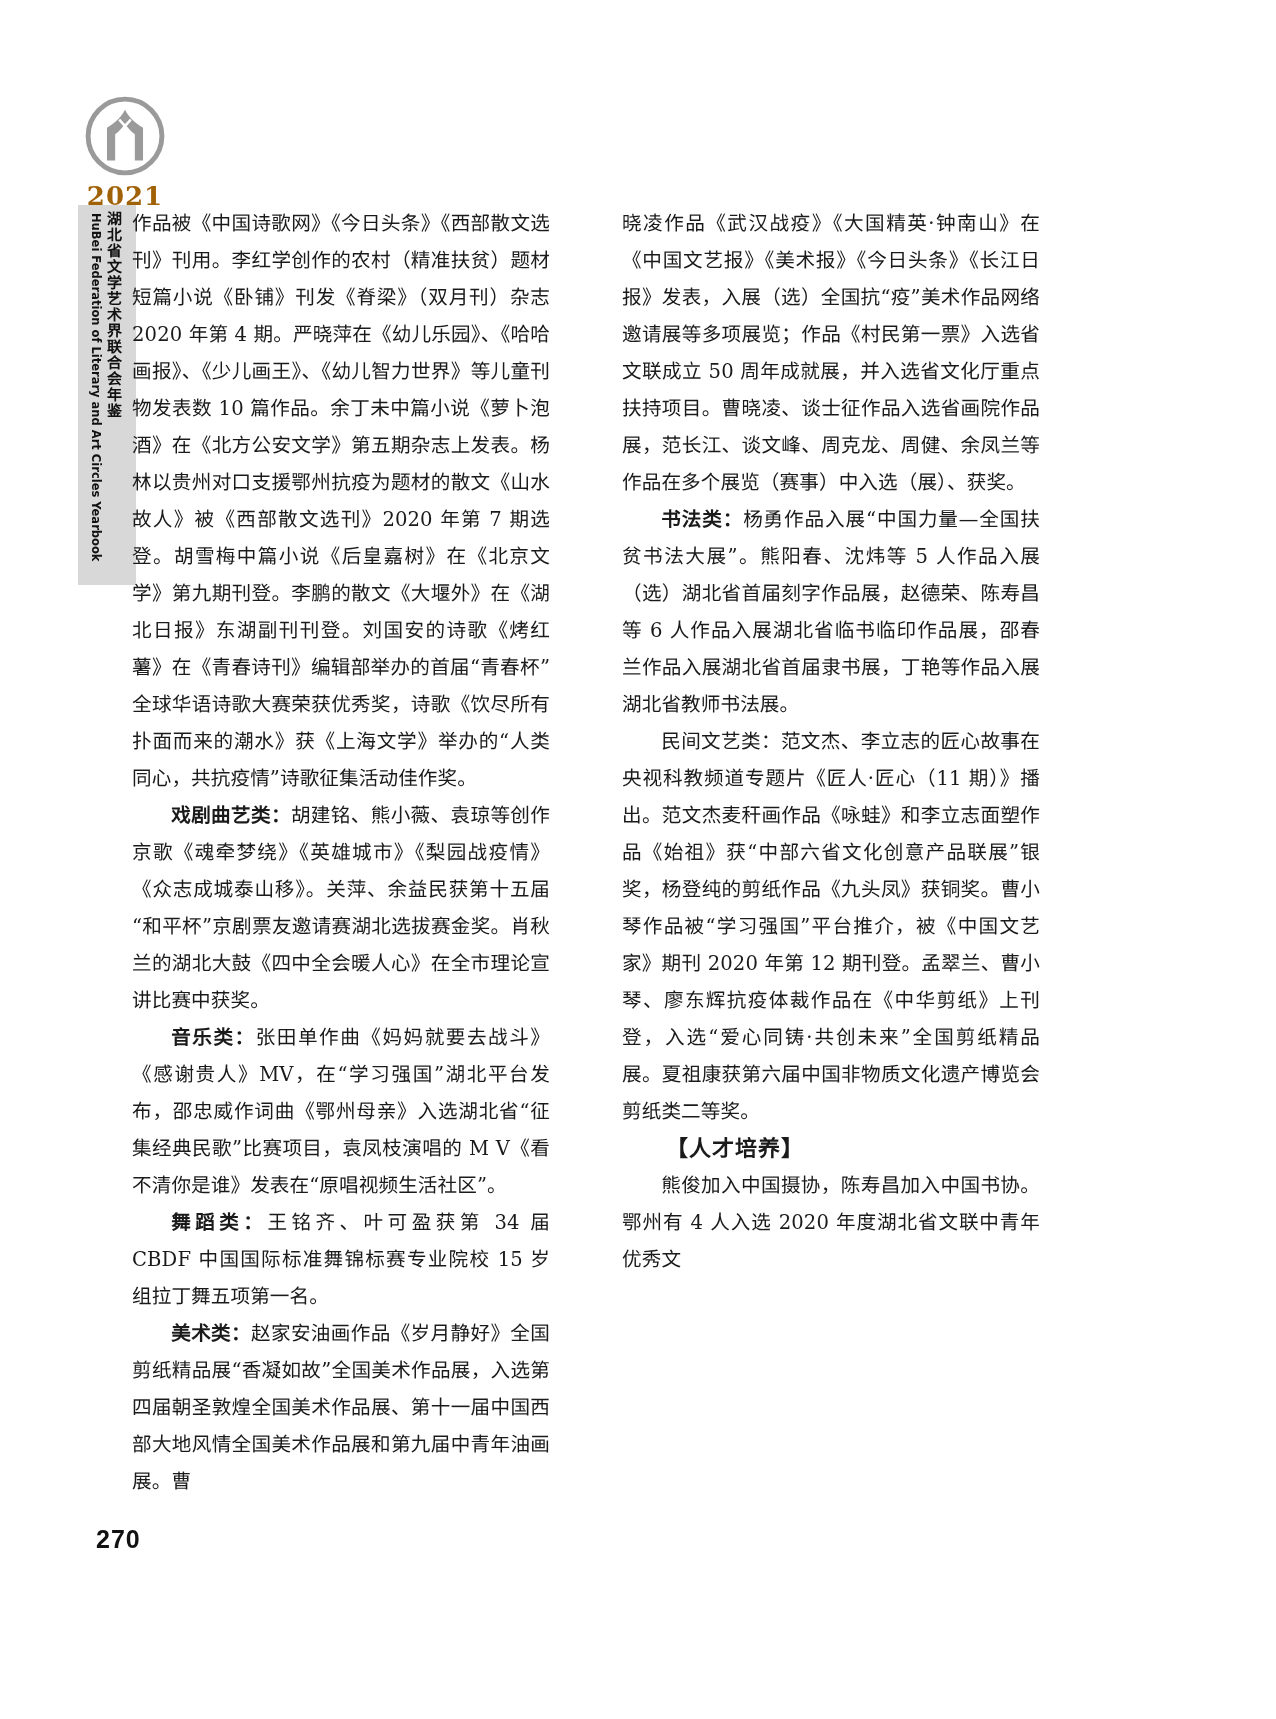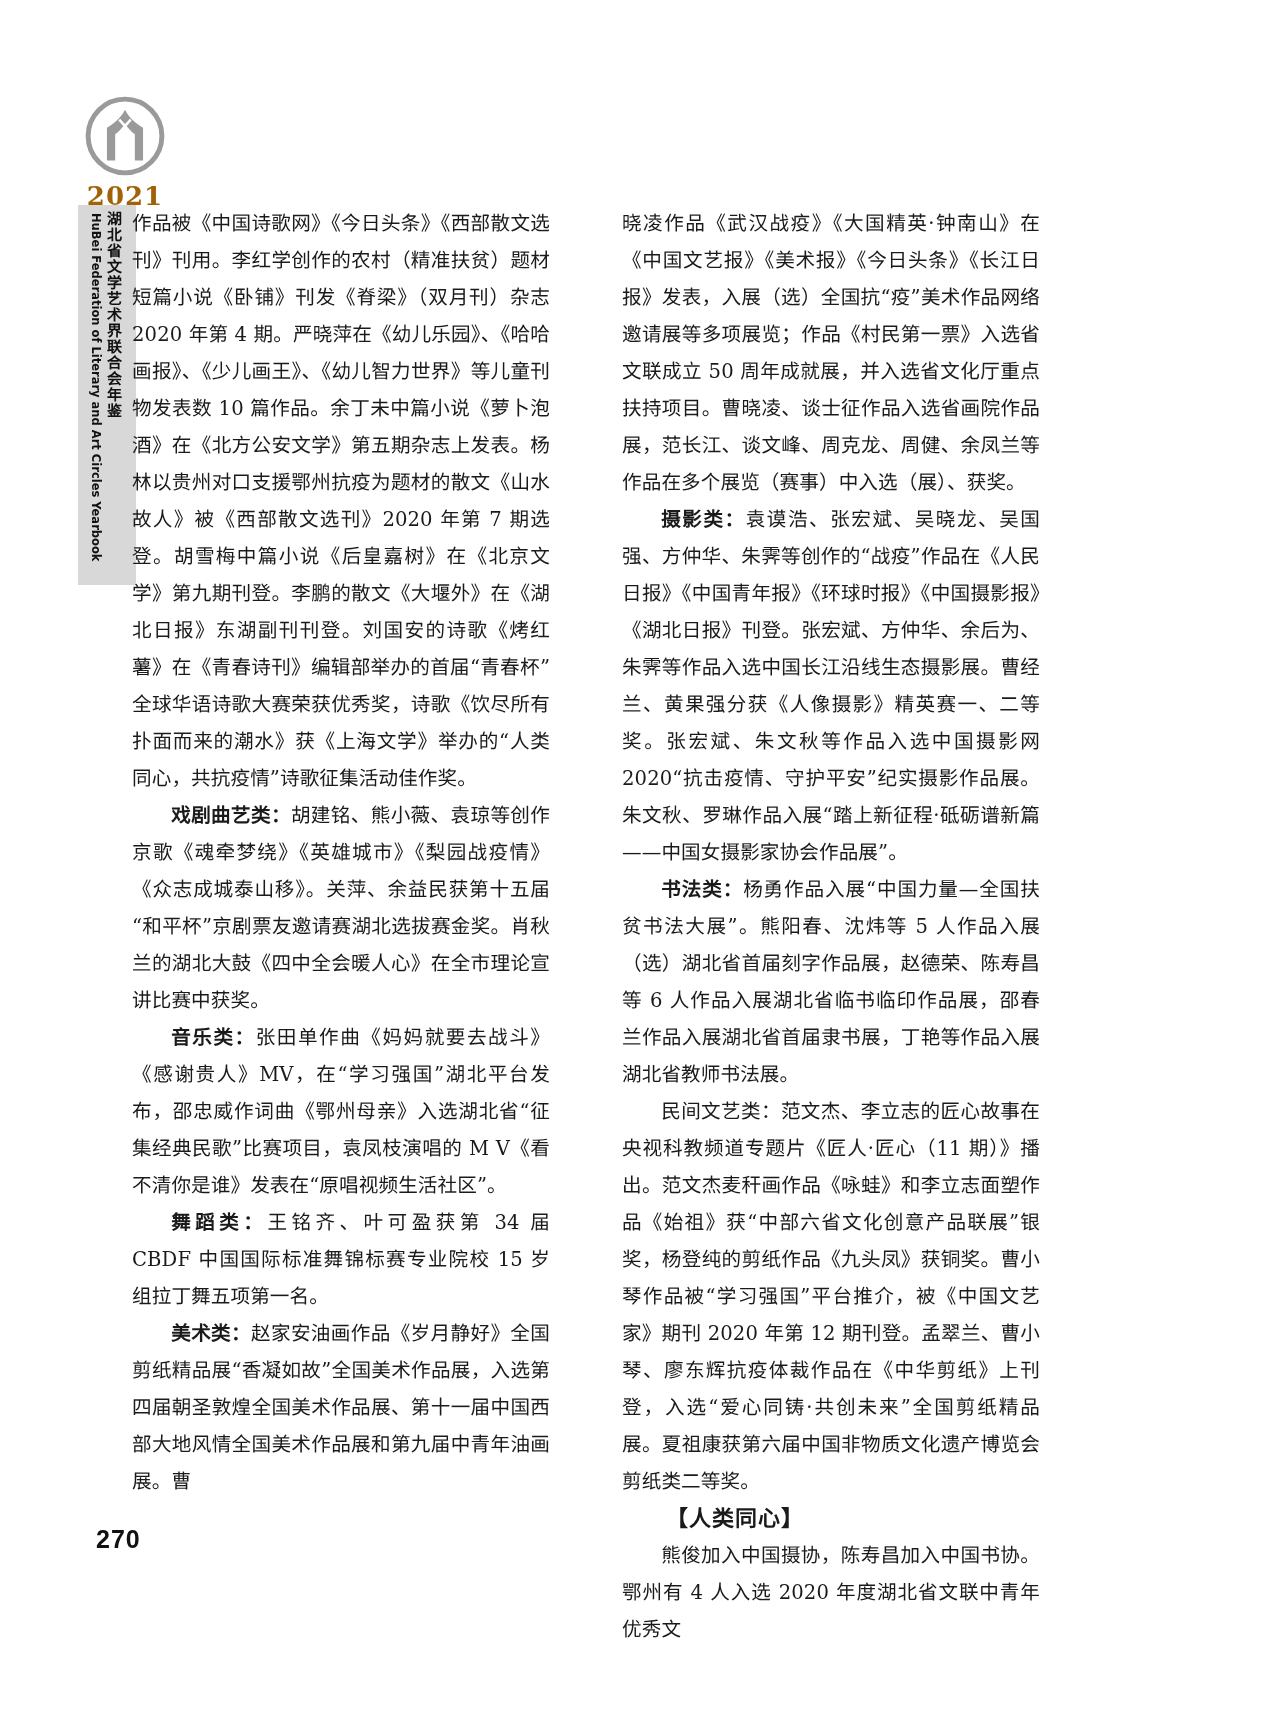--- a/index.html
+++ b/index.html
@@ -173,33 +173,30 @@
     </p>
 
   </div>
 
   <div class="col col-right">
 
     <p class="cont">
       <span>晓凌作品《武汉战疫》《大国精英·钟南山》在《中国文艺报》《美术报》《今日头条》《长江日报》发表，入展（选）全国抗“疫”美术作品网络邀请展等多项展览；作品《村民第一票》入选省文联成立 50 周年成就展，并入选省文化厅重点扶持项目。曹晓凌、谈士征作品入选省画院作品展，范长江、谈文峰、周克龙、周健、余凤兰等作品在多个展览（赛事）中入选（展）、获奖。</span>
     </p>
 
-    <p>
-      <span class="lead">摄影类：</span><span>袁谟浩、张宏斌、吴晓龙、吴国强、方仲华、朱霁等创作的“战疫”作品在《人民日报》《中国青年报》《环球时报》《中国摄影报》《湖北日报》刊登。张宏斌、方仲华、余后为、朱霁等作品入选中国长江沿线生态摄影展。曹经兰、黄果强分获《人像摄影》精英赛一、二等奖。张宏斌、朱文秋等作品入选中国摄影网 2020“抗击疫情、守护平安”纪实摄影作品展。朱文秋、罗琳作品入展“踏上新征程·砥砺谱新篇——中国女摄影家协会作品展”。</span>
-    </p>
 
     <p>
       <span class="lead">书法类：</span><span>杨勇作品入展“中国力量—全国扶贫书法大展”。熊阳春、沈炜等 5 人作品入展（选）湖北省首届刻字作品展，赵德荣、陈寿昌等 6 人作品入展湖北省临书临印作品展，邵春兰作品入展湖北省首届隶书展，丁艳等作品入展湖北省教师书法展。</span>
     </p>
 
     <p>
       <span>民间文艺类：范文杰、李立志的匠心故事在央视科教频道专题片《匠人·匠心（11 期）》播出。范文杰麦秆画作品《咏蛙》和李立志面塑作品《始祖》获“中部六省文化创意产品联展”银奖，杨登纯的剪纸作品《九头凤》获铜奖。曹小琴作品被“学习强国”平台推介，被《中国文艺家》期刊 2020 年第 12 期刊登。孟翠兰、曹小琴、廖东辉抗疫体裁作品在《中华剪纸》上刊登，入选“爱心同铸·共创未来”全国剪纸精品展。夏祖康获第六届中国非物质文化遗产博览会剪纸类二等奖。</span>
     </p>
 
-    <p class="sect-head">【人类同心】</p>
+    <p class="sect-head">【人才培养】</p>
 
     <p>
       <span>熊俊加入中国摄协，陈寿昌加入中国书协。鄂州有 4 人入选 2020 年度湖北省文联中青年优秀文</span>
     </p>
 
   </div>
 
   <div class="folio">270</div>
 
 </div>

